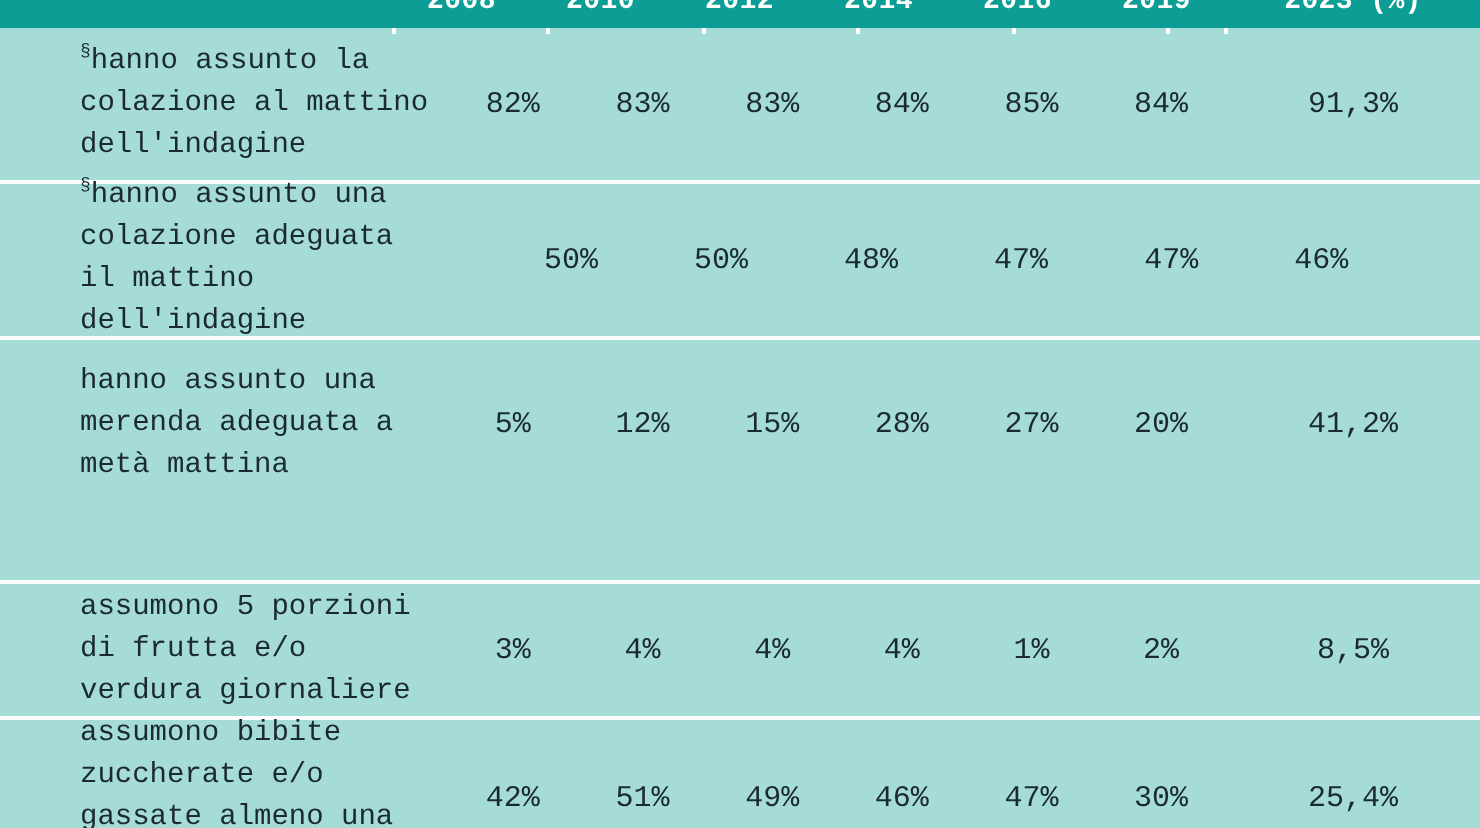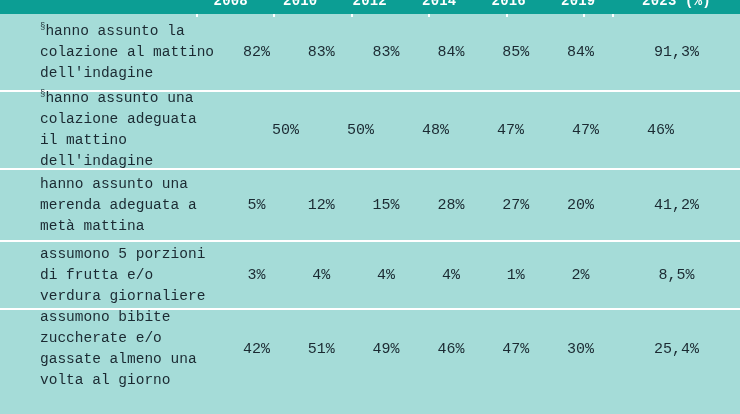--- a/index.html
+++ b/index.html
@@ -73,22 +73,22 @@
     box-sizing: border-box;
     border-top: 2px solid #ffffff;
     background: #a5dcd8;
     align-items: center;
     padding-left: 28px;
   }
   .row.first { border-top: none; }
 
   .r1 { height: 76px; }
   .r2 { height: 78px; gap: 48px; }
-  .r3 { height: 72px; }
-  .r4 { height: 68px; }
+  .r3 { height: 86px; }
+  .r4 { height: 68px; margin-top: 36px; }
   .r5 { height: 80px; }
 
   .cell-label {
     flex: 0 0 196px;
     box-sizing: border-box;
     padding: 0 8px 0 12px;
     color: #1b2a32;
     font-size: 14.5px;
     line-height: 21px;
     text-align: left;

